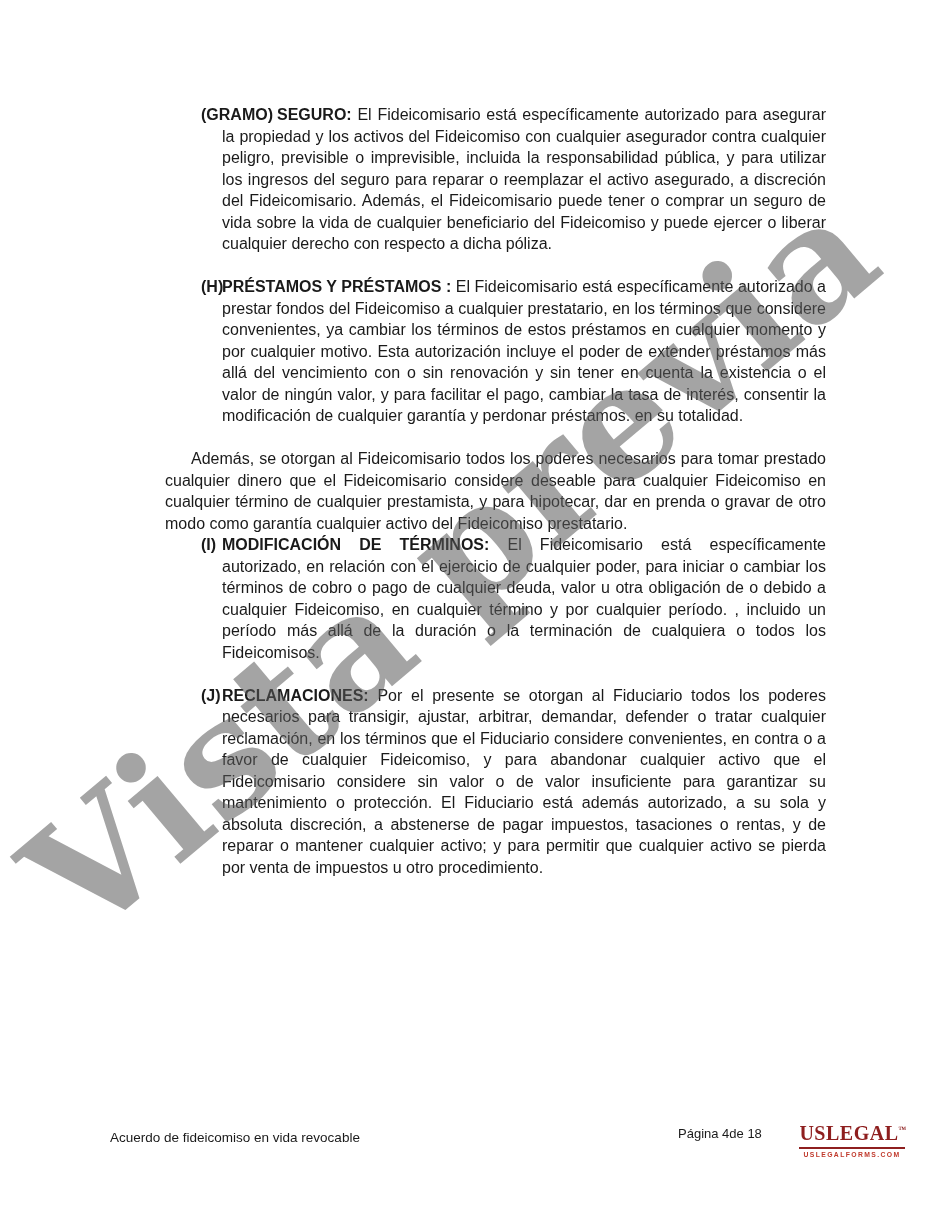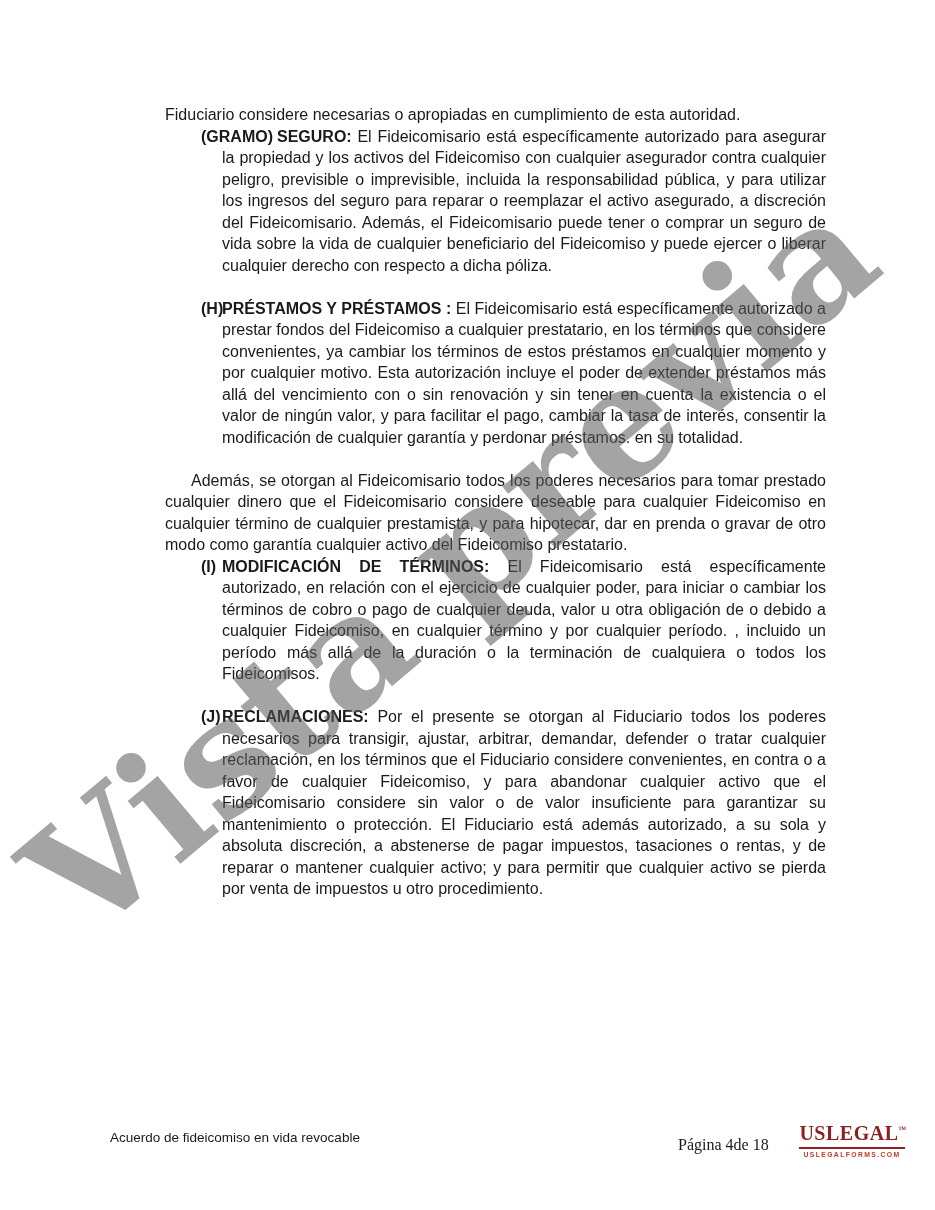--- a/index.html
+++ b/index.html
@@ -82,23 +82,22 @@
   }
   .footer-left {
     position: absolute;
     left: 110px;
     top: 10px;
     font-size: 13.5px;
   }
   .footer-right {
     position: absolute;
     left: 678px;
-    top: 16px;
-    font-size: 16px;
-    font-family: Liberation Serif, serif;
+    top: 6px;
+    font-size: 13px;
   }
   .logo {
     position: absolute;
     right: 28px;
     top: 2px;
     width: 110px;
     text-align: center;
   }
   .logo-main {
     font-family: "Liberation Serif", serif;
@@ -127,21 +126,20 @@
     white-space: nowrap;
   }
 </style>
 </head>
 <body>
 
 <div class="watermark">Vista previa</div>
 
 <div class="content">
 
-  <p class="para intro">Fiduciario considere necesarias o apropiadas en cumplimiento de esta autoridad.</p>
 
   <div class="section">
     <span class="sec-label">(GRAMO)</span>
     <p class="indent-lg"><span class="heading">SEGURO:</span> <span>El Fideicomisario está específicamente autorizado para asegurar la propiedad y los activos del Fideicomiso con cualquier asegurador contra cualquier peligro, previsible o imprevisible, incluida la responsabilidad pública, y para utilizar los ingresos del seguro para reparar o reemplazar el activo asegurado, a discreción del Fideicomisario. Además, el Fideicomisario puede tener o comprar un seguro de vida sobre la vida de cualquier beneficiario del Fideicomiso y puede ejercer o liberar cualquier derecho con respecto a dicha póliza.</span></p>
   </div>
 
   <div class="section">
     <span class="sec-label">(H)</span>
     <p><span class="heading">PRÉSTAMOS Y PRÉSTAMOS :</span> <span>El Fideicomisario está específicamente autorizado a prestar fondos del Fideicomiso a cualquier prestatario, en los términos que considere convenientes, ya cambiar los términos de estos préstamos en cualquier momento y por cualquier motivo. Esta autorización incluye el poder de extender préstamos más allá del vencimiento con o sin renovación y sin tener en cuenta la existencia o el valor de ningún valor, y para facilitar el pago, cambiar la tasa de interés, consentir la modificación de cualquier garantía y perdonar préstamos. en su totalidad.</span></p>
   </div>

